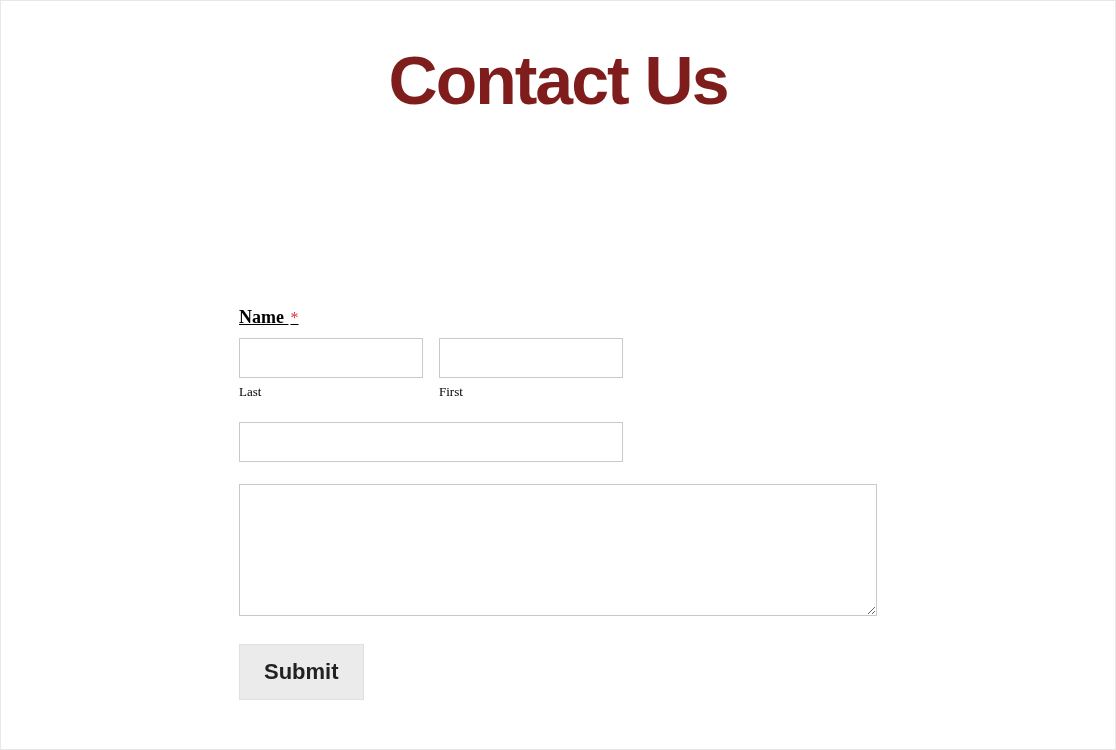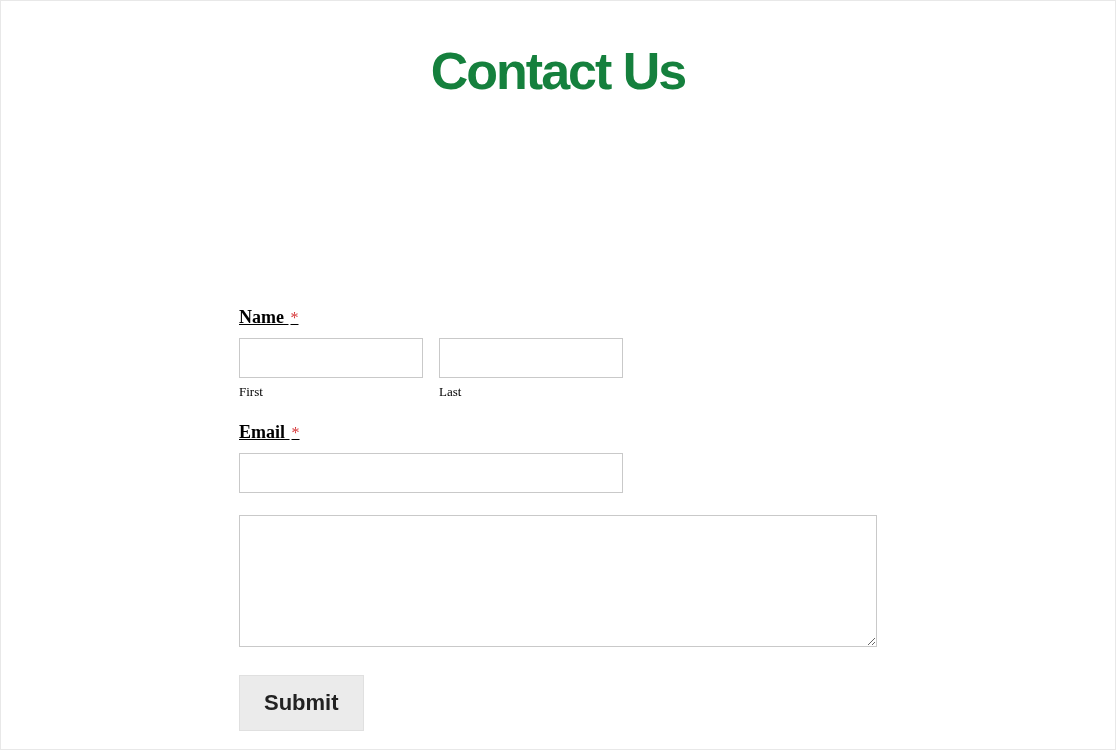--- a/index.html
+++ b/index.html
@@ -11,24 +11,24 @@
       width: 1116px;
       height: 750px;
       background: #ffffff;
       border: 1px solid #e8e8e8;
       font-family: Georgia, 'Times New Roman', serif;
       position: relative;
     }
     .page-title {
       font-family: 'Helvetica Neue', Helvetica, Arial, sans-serif;
       font-weight: 900;
-      font-size: 52px;
+      font-size: 68px;
       letter-spacing: -2px;
       text-align: center;
-      color: #15803d;
+      color: #7f1d1d;
       margin-top: 40px;
     }
     .form-wrap {
       position: absolute;
       left: 238px;
       top: 306px;
       width: 640px;
     }
     .field {
       margin-bottom: 22px;
@@ -109,34 +109,30 @@
 <div class="form-wrap">
 
   <div class="field">
     <div class="label">
       <span>Name</span>
       <span class="req">*</span>
     </div>
     <div class="name-row">
       <div class="name-col">
         <input type="text" class="input" value="" style="">
-        <span class="sublabel">First</span>
+        <span class="sublabel">Last</span>
       </div>
       <div class="name-col">
         <input type="text" class="input" value="" style="">
-        <span class="sublabel">Last</span>
+        <span class="sublabel">First</span>
       </div>
     </div>
   </div>
 
   <div class="field">
-    <div class="label">
-      <span>Email</span>
-      <span class="req">*</span>
-    </div>
     <input type="email" class="email-input" value="" style="">
   </div>
 
   <div class="field">
     <textarea class="textarea" value="" style=""></textarea>
   </div>
 
   <button class="submit-btn">Submit</button>
 
 </div>

